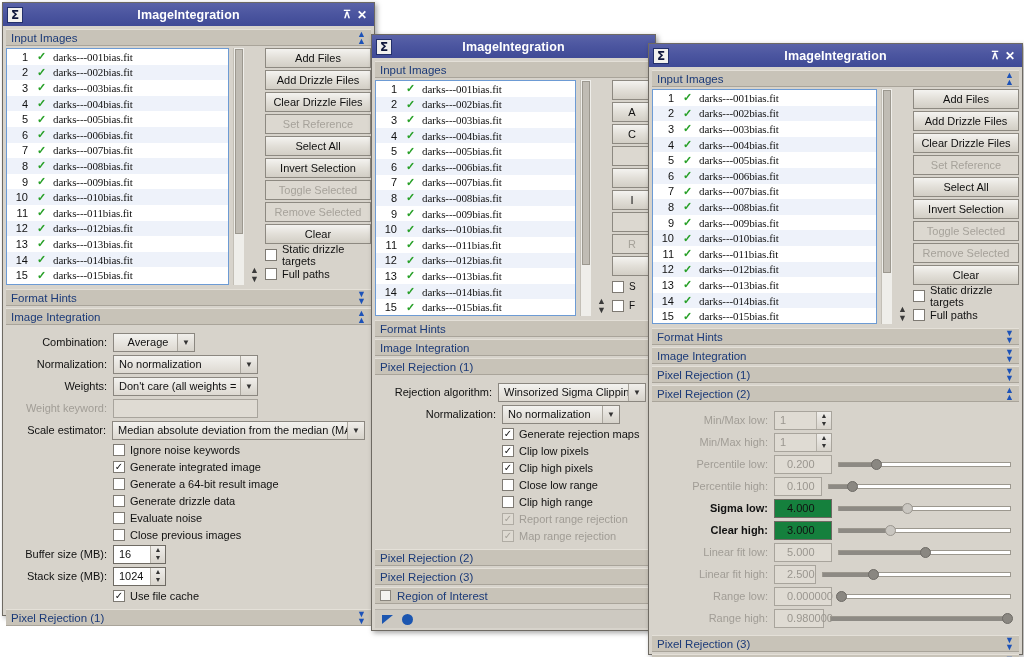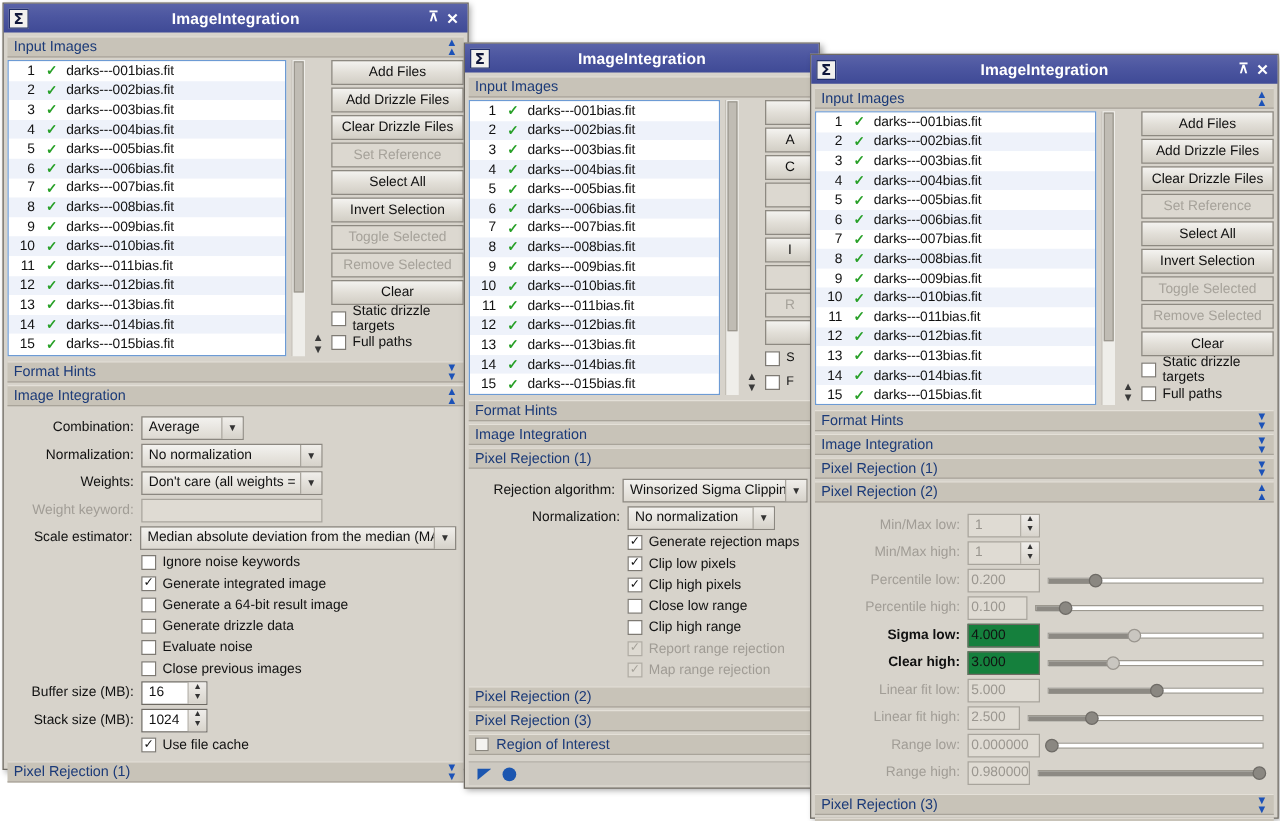--- a/index.html
+++ b/index.html
@@ -86,21 +86,21 @@
     flex: 1 1 auto;
   }
   .frow {
     display: flex; align-items: center;
     height: 15.6px; font-size: 11px; color: #111111;
   }
   .frow:nth-child(odd) { background: #ffffff; }
   .frow:nth-child(even) { background: #eef2fa; }
   .fnum { width: 26px; text-align: right; padding-right: 5px; color: #111; }
   .fchk { width: 17px; text-align: center; color: #28a028; font-size: 11px; font-weight: bold; }
-  .fname { flex: 1; padding-left: 3px; letter-spacing: -0.1px; }
+  .fname { flex: 1; padding-left: 3px; letter-spacing: -0.1px; font-family: Liberation Serif, serif; }
 
   .vscroll {
     width: 11px; background: #efeeea;
     border-left: 1px solid #c3bfb6;
     position: relative; flex: 0 0 auto;
   }
   .vthumb {
     position: absolute; left: 1px; right: 1px;
     background: #c0bcb4; border: 1px solid #9c988f;
   }
@@ -150,21 +150,21 @@
   .combo .cval { flex: 1; white-space: nowrap; overflow: hidden; }
   .combo .carrow {
     width: 17px; height: 100%;
     border-left: 1px solid #a9a59d;
     display: flex; align-items: center; justify-content: center;
     font-size: 8px; color: #333;
     background: linear-gradient(to bottom,#f0eeea,#d6d2ca);
   }
   .tinput {
     height: 19px; background: #dfdbd3; border: 1px solid #a8a49c;
-    font-size: 11px; color: #9a968f; padding-left: 2px;
+    font-size: 11px; color: #9a968f; padding-left: 12px;
     display: flex; align-items: center;
   }
   .tinput.editable { background: #15803d; border-color: #6e6a63; color: #111; }
 
   .spin {
     height: 19px; background: #dfdbd3; border: 1px solid #a8a49c;
     display: flex; align-items: center; font-size: 11px; padding-left: 5px; color: #9a968f;
   }
   .spin.editable { background: #ffffff; border-color: #6e6a63; color: #111; }
   .spin .sval { flex: 1; }
@@ -330,21 +330,21 @@
       </div>
 
       <div class="sect">
         <span class="sect-label">Image Integration</span>
         <span class="chev">▲<br>▲</span>
       </div>
 
       <div class="frm">
         <div class="fr">
           <span class="flabel" style="width:95px;">Combination:</span>
-          <div class="combo" style="width:82px;">
+          <div class="combo" style="width:82px;text-align:center;">
             <span class="cval">Average</span>
             <span class="carrow">▼</span>
           </div>
         </div>
         <div class="fr">
           <span class="flabel" style="width:95px;">Normalization:</span>
           <div class="combo" style="width:145px;">
             <span class="cval">No normalization</span>
             <span class="carrow">▼</span>
           </div>

